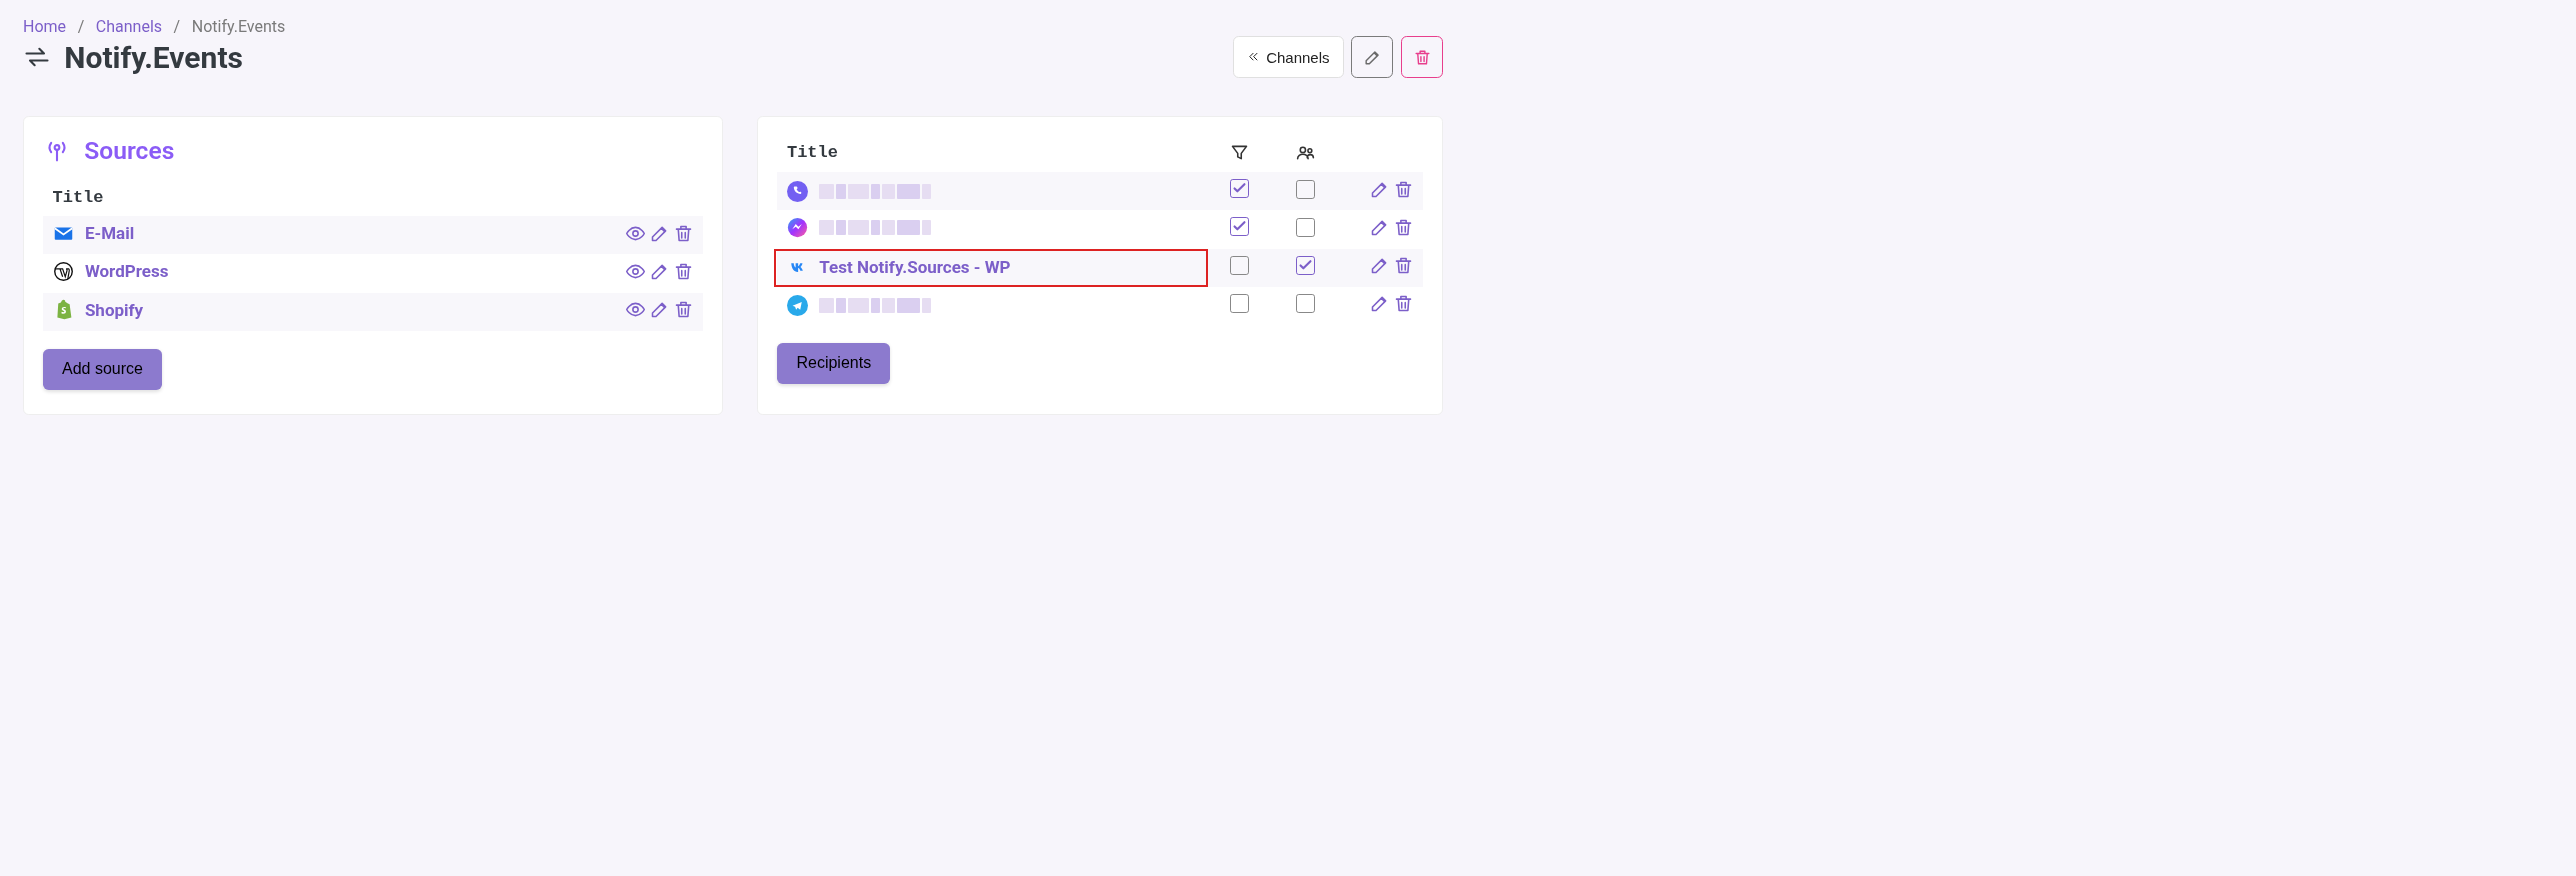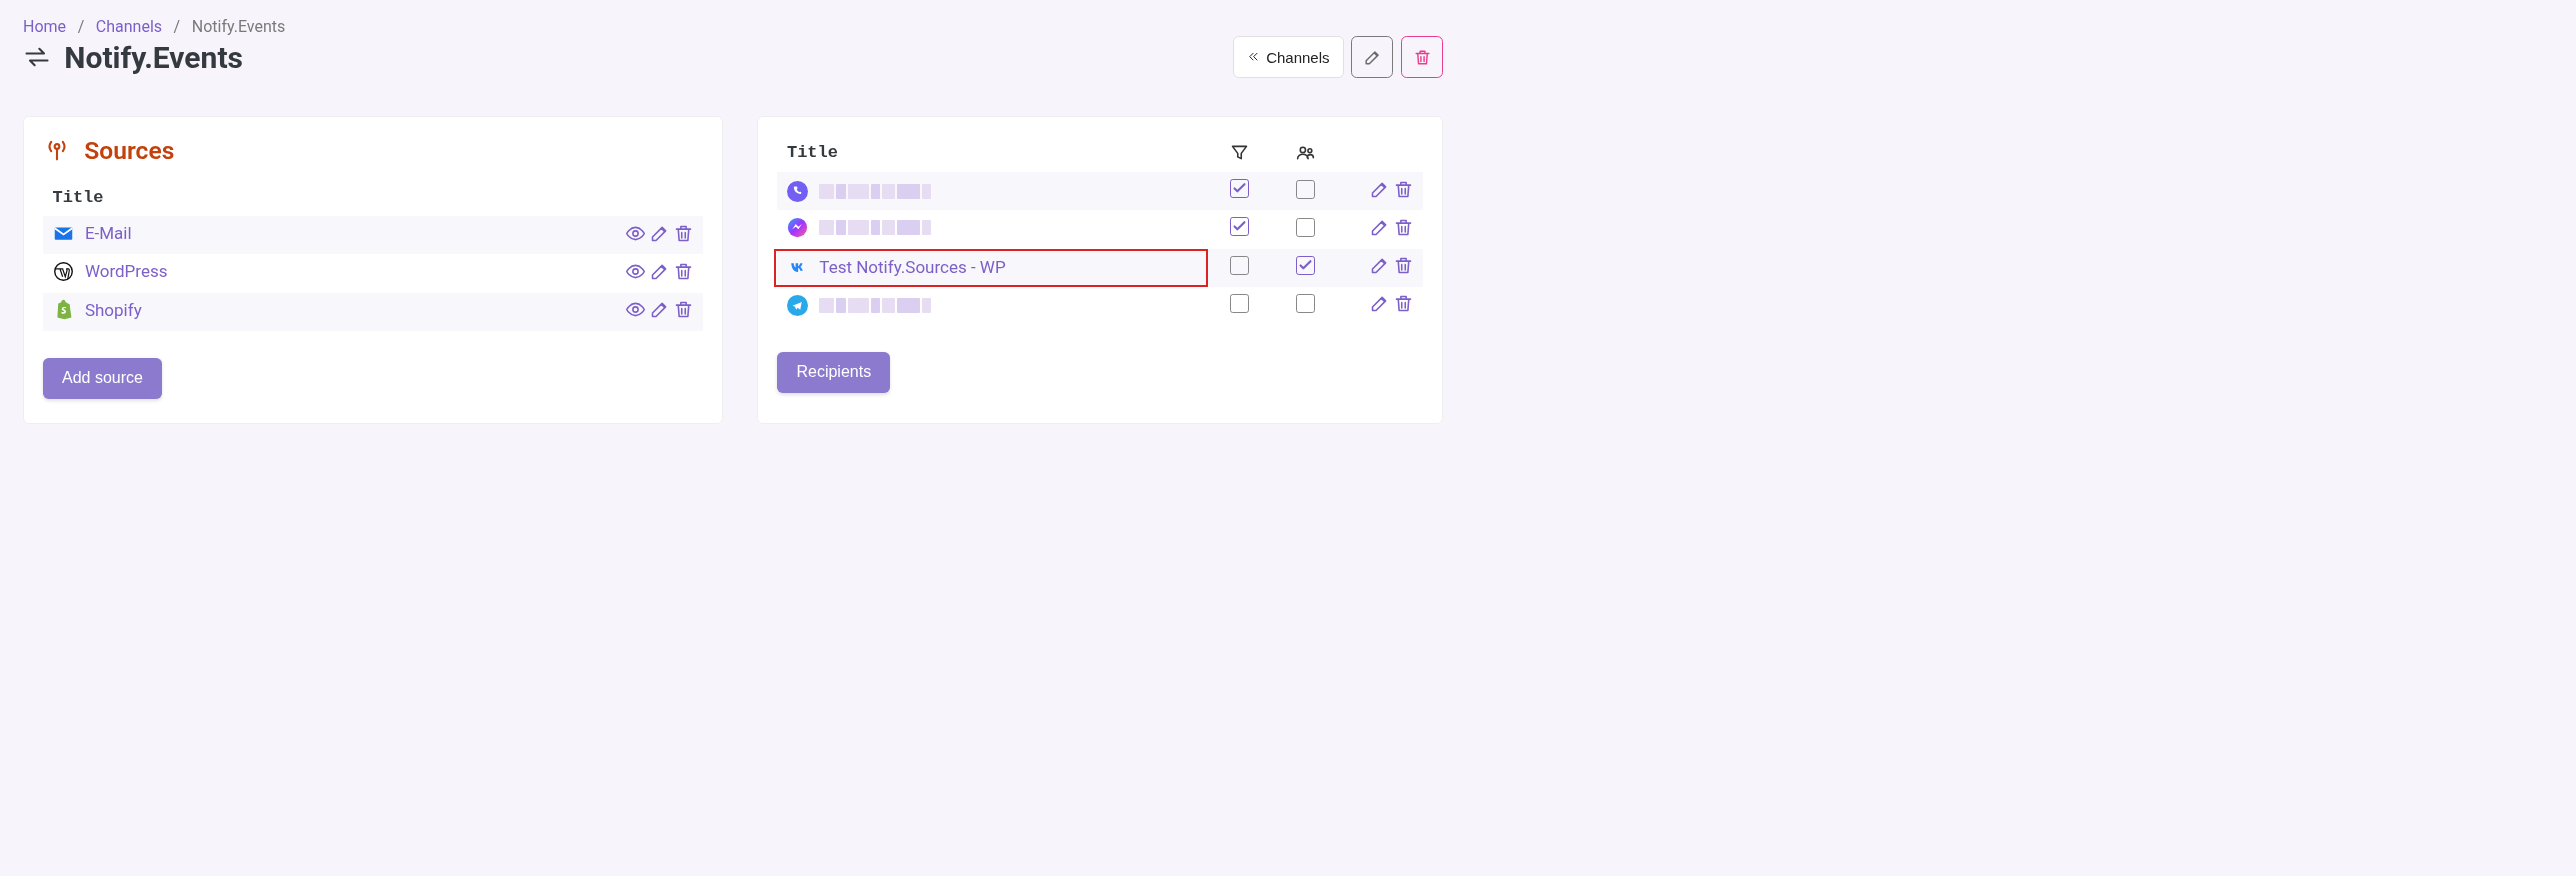--- a/index.html
+++ b/index.html
@@ -36,48 +36,48 @@
   .btn-icon{width:40px;height:40px;border-radius:5.7px;display:flex;align-items:center;justify-content:center;cursor:pointer;}
   .btn-icon.gray{border:0.9px solid #7a7a7a;color:#6a6a6a;}
   .btn-icon.pink{border:0.9px solid var(--pink);color:var(--pink);}
   .btn-icon svg{width:19px;height:19px;}
 
   
   .grid{display:flex;gap:34px;}
   .card{background:var(--card);border-radius:5.7px;border:0.9px solid #eee;padding:19px 19px 24.6px;box-sizing:border-box;}
   .card.sources{width:706px;}
   .card.recipients{width:691px;}
-  .card h2{margin:0 0 17px;display:flex;align-items:flex-start;gap:13.3px;font-size:24.6px;font-weight:600;color:#c2410c;}
+  .card h2{margin:0 0 17px;display:flex;align-items:flex-end;gap:13.3px;font-size:24.6px;font-weight:600;color:#8b5cf6;}
   .card h2 svg{width:28px;height:28px;stroke:#888;stroke-width:1.6;fill:none;}
 
   
   .tbl{width:100%;border-collapse:collapse;}
   .tbl th{text-align:left;font-weight:700;font-size:17px;padding:5.7px 9.5px 9.5px;font-family:Liberation Mono, monospace;}
   .tbl th.icon-th{text-align:center;font-weight:400;color:#333;}
   .tbl td{padding:6.6px 9.5px;font-size:17px;vertical-align:middle;}
   .tbl tr.row:nth-child(odd){background:var(--row-alt);}
   .tbl tr.row.highlight td.name-cell{position:relative;}
-  .name-cell{color:var(--link);}
+  .name-cell{color:var(--link);font-weight:bold;}
   .name-cell.strike{text-decoration:line-through;}
   .name-link{display:inline-flex;align-items:center;gap:11.4px;cursor:pointer;}
   .name-link .icon-box{width:21px;height:21px;display:flex;align-items:center;justify-content:center;}
   .highlight-box{position:absolute;border:2.4px solid #d22;left:-3.8px;right:-1.9px;top:0;bottom:0;pointer-events:none;}
 
   .actions-cell{text-align:right;white-space:nowrap;color:var(--link);}
   .actions-cell svg, .chk-cell svg, .icon-th svg{width:21px;height:21px;vertical-align:middle;}
   .actions-cell .ai{display:inline-flex;margin-left:2.8px;cursor:pointer;}
   .chk-cell{text-align:center;width:47px;}
   .chk{width:17px;height:17px;border:1.5px solid var(--link);border-radius:2.8px;display:inline-flex;align-items:center;justify-content:center;cursor:pointer;}
   .chk.unchecked{border-color:#888;}
 
   
   .blur{display:inline-flex;gap:0;}
   .blur span{display:inline-block;height:15px;margin-right:1.9px;border-radius:0.9px;}
 
-  .btn-primary{background:var(--btn);color:#ffffff;border:none;border-radius:5.7px;padding:11.4px 19px;font-size:16px;cursor:pointer;margin-top:27px;box-shadow:0 1.9px 3.8px rgba(0,0,0,.12);}
+  .btn-primary{background:var(--btn);color:#000000;border:none;border-radius:5.7px;padding:11.4px 19px;font-size:16px;cursor:pointer;margin-top:18px;box-shadow:0 1.9px 3.8px rgba(0,0,0,.12);}
 
   
   .sv{stroke:currentColor;stroke-width:1.8;fill:none;stroke-linecap:round;stroke-linejoin:round;}
 
   
   .circ{width:21px;height:21px;border-radius:50%;display:flex;align-items:center;justify-content:center;}
 </style>
 </head>
 <body>
 

